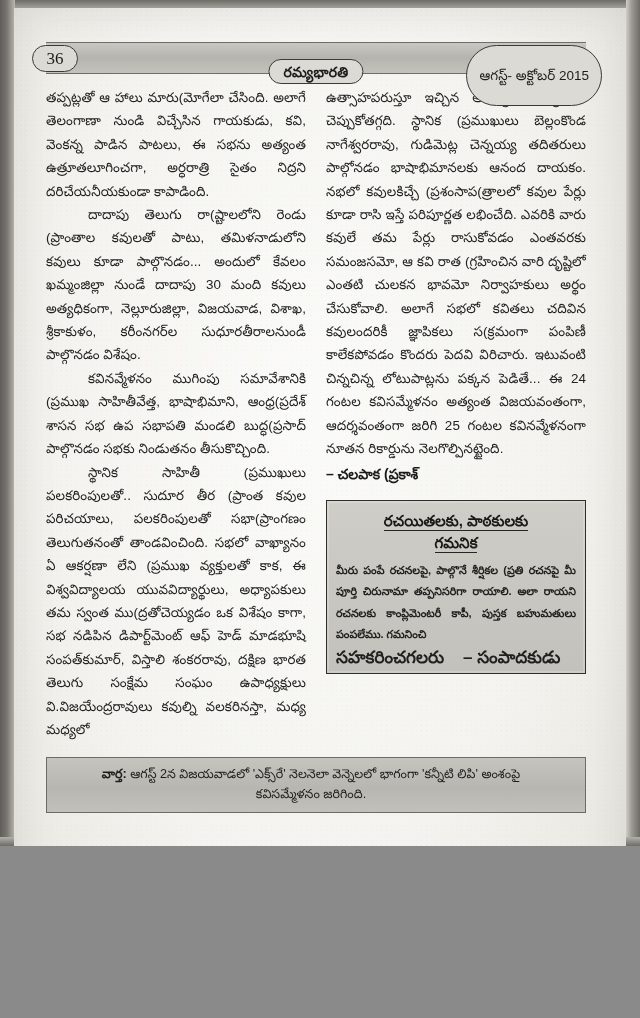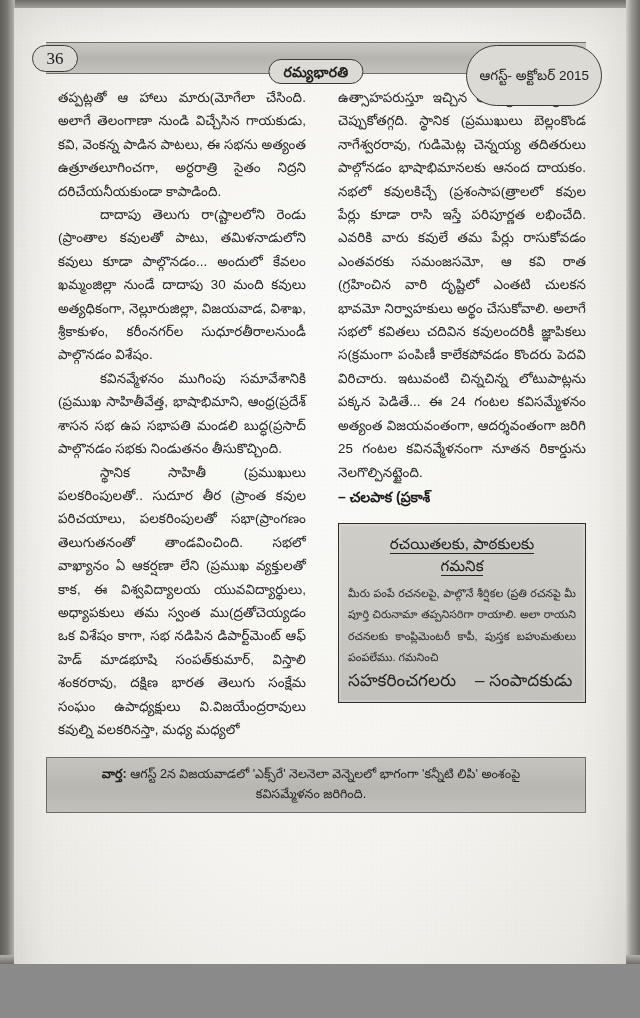--- a/index.html
+++ b/index.html
@@ -9,21 +9,21 @@
     background: #8a8a8a;
   }
   body {
     font-family: "Liberation Sans", sans-serif;
   }
 
   
   .scan {
     position: relative;
     width: 640px;
-    height: 964px;
+    height: 846px;
     margin: 0 auto;
     background: #14b8a6;
     overflow: hidden;
   }
   
   .paper {
     position: absolute;
     left: 14px;
     top: 8px;
     width: 612px;
@@ -130,21 +130,20 @@
   }
 
   
   .columns {
     display: flex;
     gap: 20px;
     margin-top: 12px;
   }
   .col {
     width: 260px;
-    margin-left: 12px;
   }
   .col p {
     margin: 0;
     font-size: 13.4px;
     line-height: 23.4px;
     color: #232221;
     text-align: justify;
     text-justify: inter-word;
     letter-spacing: .1px;
   }
@@ -166,22 +165,23 @@
     color: #151413;
     letter-spacing: .5px;
     line-height: 22px;
   }
 
   
   .notice {
     margin-top: 14px;
     border: 1.6px solid #2f2e2b;
     background: linear-gradient(180deg, #cfcdc7 0%, #c3c1bb 100%);
-    padding: 9px 9px 11px 9px;
+    padding: 9px 9px 5px 9px;
     box-shadow: inset 0 0 0 2px rgba(255,255,255,0.18);
+    font-weight: bold;
   }
   .notice-title {
     text-align: center;
     font-size: 15px;
     color: #1a1918;
     line-height: 22px;
   }
   .notice-title span {
     border-bottom: 1.3px solid #26251f;
     padding-bottom: 1px;

